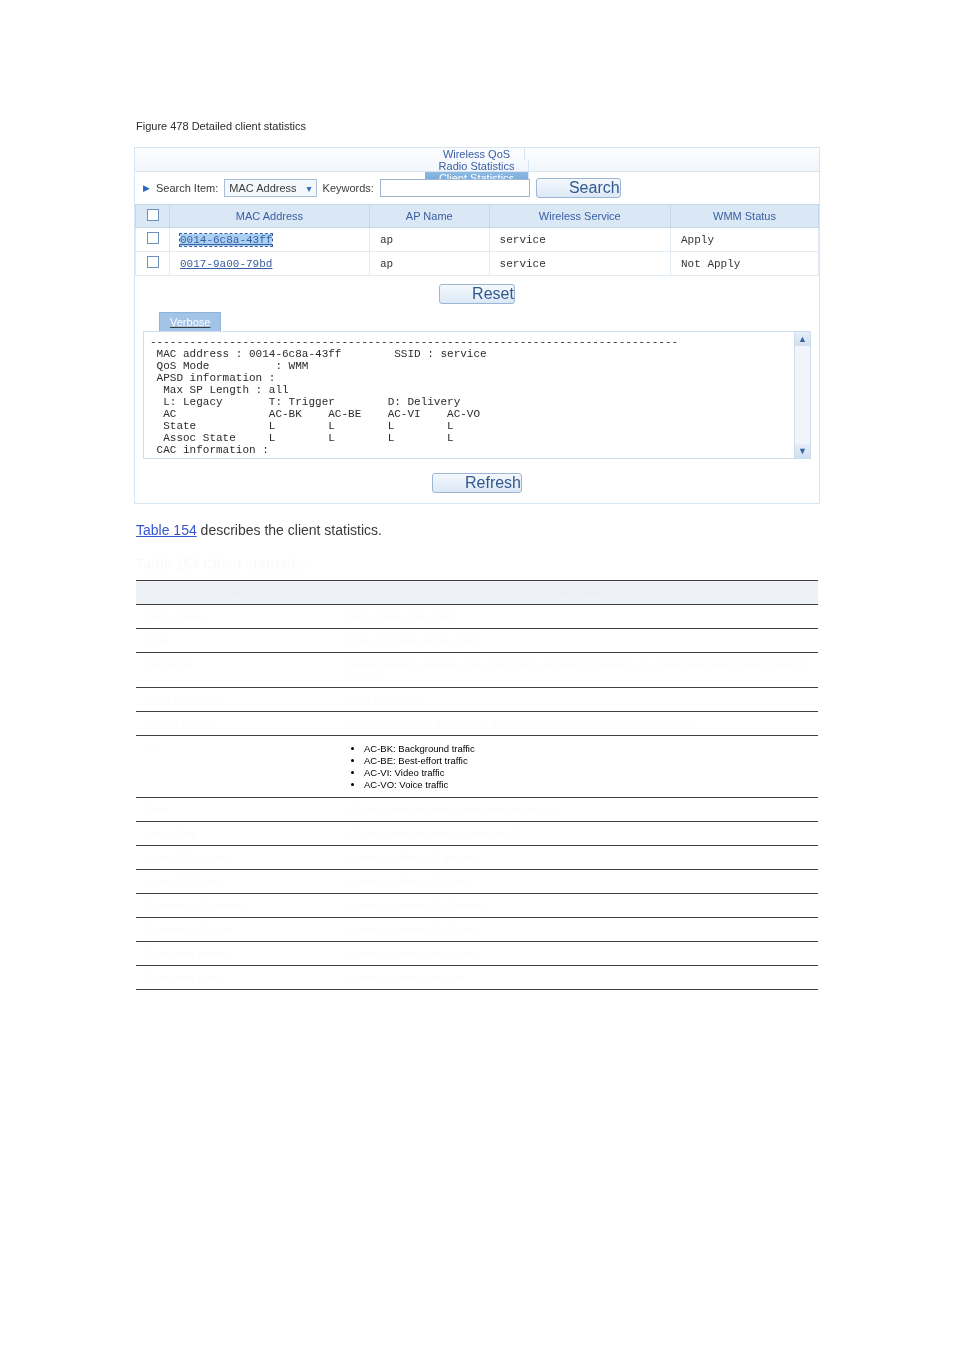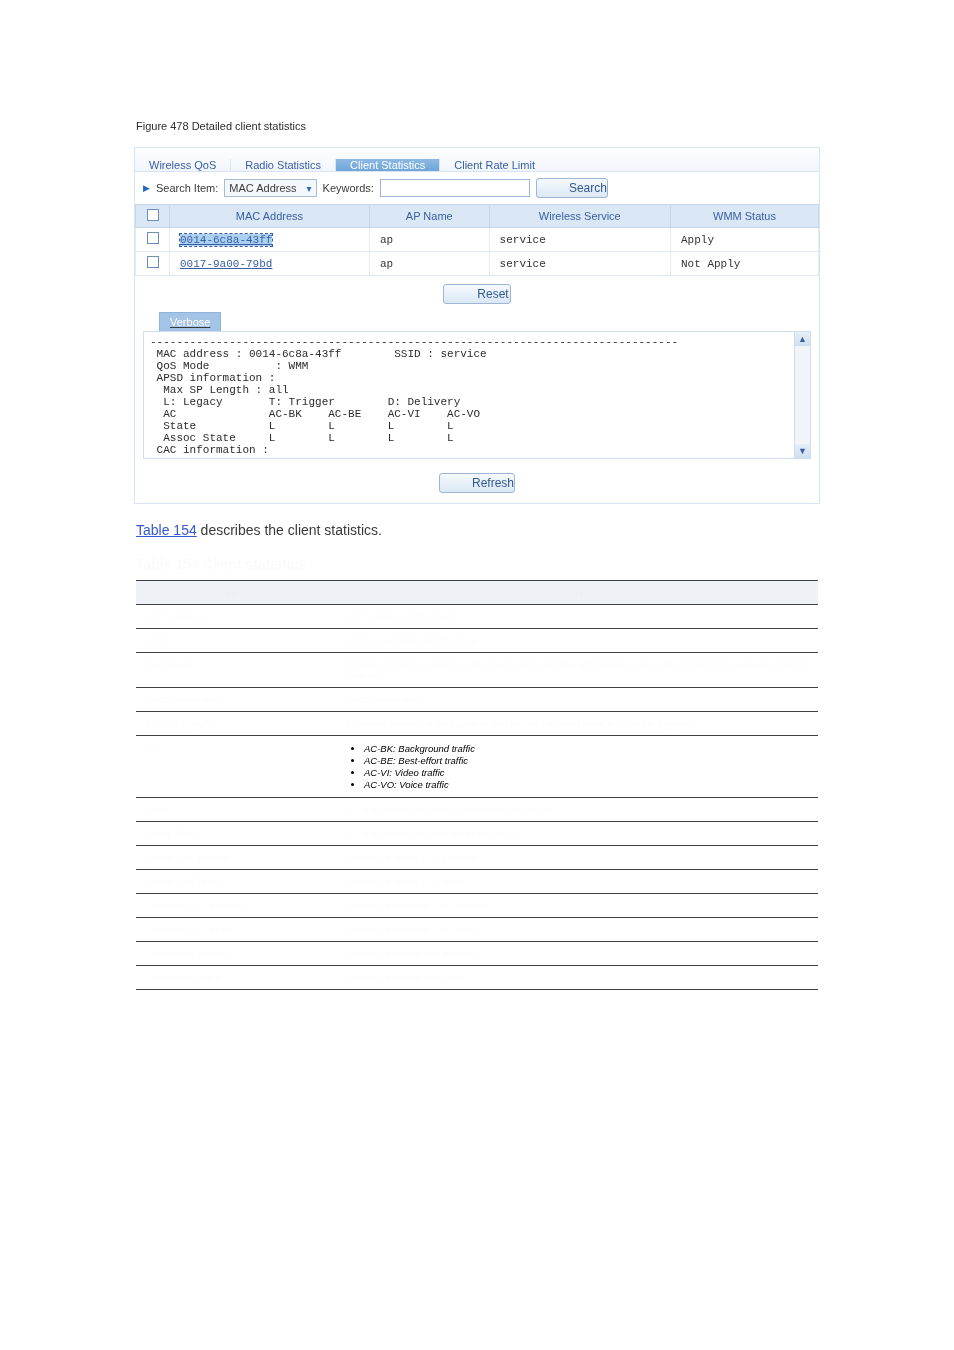--- a/index.html
+++ b/index.html
@@ -3,31 +3,31 @@
 <meta charset="utf-8">
 <style>
   * { box-sizing: border-box; margin: 0; padding: 0; }
   body { background: #fff; font-family: Arial, Helvetica, sans-serif; font-size: 11px; color: #3a3a3a; width: 954px; }
   .page-pad { padding: 120px 72px 0 72px; }
 
   .figlabel { font-size: 11px; color: #2b2b2b; margin: 0 0 15px 64px; }
 
   .panel { border: 1px solid #d7e4f3; background: #fff; margin: 0 62px 0 62px; }
 
-  .tabs { display: flex; border-bottom: 1px solid #d7e4f3; height: 24px; align-items: flex-end; background: linear-gradient(#fdfdff,#f1f6fb); }
+  .tabs { display: flex; border-bottom: 1px solid #d7e4f3; height: 24px; align-items: center; background: linear-gradient(#fdfdff,#f1f6fb); flex-direction: column; }
   .tabs .tab { padding: 0 14px; display: flex; align-items: center; border-right: 1px solid #d7e4f3; color: #3a5ea4; font-size: 11px; }
   .tabs .tab.active { background: linear-gradient(#8eb9e3,#6ea6d8); color: #fff; }
   .tabs .tab:last-child { border-right: none; }
 
   .search-row { display: flex; align-items: center; padding: 6px 8px; gap: 6px; font-size: 11px; color: #3b3b3b; }
   .arrow-glyph { color: #2a69b7; font-size: 9px; }
   .select { border: 1px solid #a7bdd8; background: #f4f8fc; padding: 2px 4px; font-size: 11px; display: inline-flex; align-items: center; gap: 10px; }
   .chev { color: #2a6fb8; font-size: 10px; }
   .inp { border: 1px solid #9db6d3; height: 18px; width: 150px; padding: 0 4px; font-size: 11px; }
-  .btn { display: inline-flex; align-items: center; justify-content: center; min-width: 68px; height: 20px; border: 1px solid #9db6d3; background: linear-gradient(#f5f9fd,#dbe8f5); color: #32598f; border-radius: 3px; font-size: 12px; padding-left: 32px; }
+  .btn { display: inline-flex; align-items: center; justify-content: center; min-width: 68px; height: 20px; border: 1px solid #9db6d3; background: linear-gradient(#f5f9fd,#dbe8f5); color: #32598f; border-radius: 3px; font-size: 16px; padding-left: 32px; }
 
   table.data { width: 100%; border-collapse: collapse; }
   table.data th { background: #dae7f5; color: #3a5ea4; font-weight: normal; font-size: 11px; padding: 4px 10px; border: 1px solid #c6d7ea; text-align: center; }
   table.data td { border: 1px solid #e2eaf3; padding: 4px 10px; font-size: 11px; color: #333; font-family: Liberation Mono, monospace; }
   .chk { width: 12px; height: 12px; border: 1px solid #6d8fba; display: inline-block; background: #fff; }
   .mac-link { color: #3a5ea4; text-decoration: underline; }
   .mac-sel { background: #aad1f2; outline: 1px dashed #3a5ea4; }
 
   .centered-btn { text-align: center; padding: 8px 0; }
 
@@ -45,21 +45,21 @@
   .doc-link { color: #3557d1; text-decoration: underline; }
 
   .destbl { width: 100%; border-collapse: collapse; margin: 8px 64px 40px 64px; width: calc(100% - 128px); }
   .destbl th, .destbl td { border-top: 1px solid #414141; border-bottom: 1px solid #414141; font-size: 9.5px; color: rgba(0,0,0,0.02); padding: 6px 10px; vertical-align: top; }
   .destbl th { background: #eef2f6; font-weight: normal; }
   .destbl thead th { color: rgba(0,0,0,0.02); }
   .destbl .lcol { width: 200px; }
   ul.bul { list-style: disc; padding-left: 18px; }
   ul.bul li { color: #000; margin: 1px 0; }
   
-  .faint { color: rgba(0,0,0,0.01); font-style: italic; }
+  .faint { color: rgba(0,0,0,0.01); }
 </style>
 </head>
 <body>
 
 <div class="page-pad">
 
   <div class="figlabel">Figure 478 Detailed client statistics</div>
 
   <div class="panel">
 

